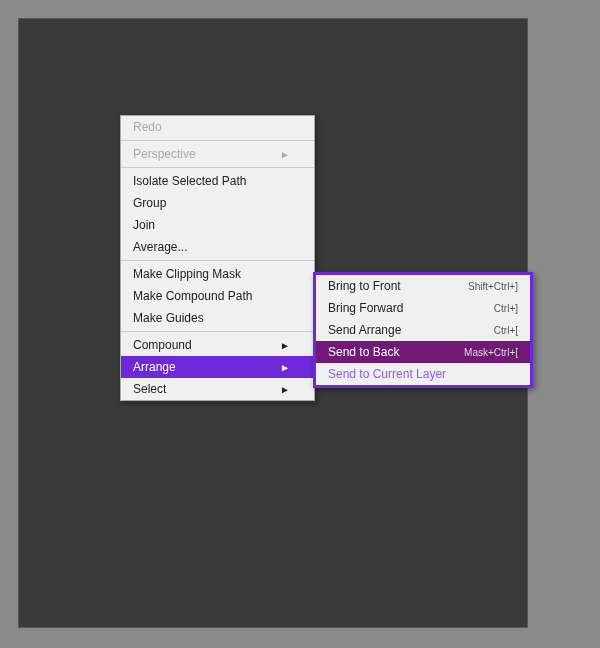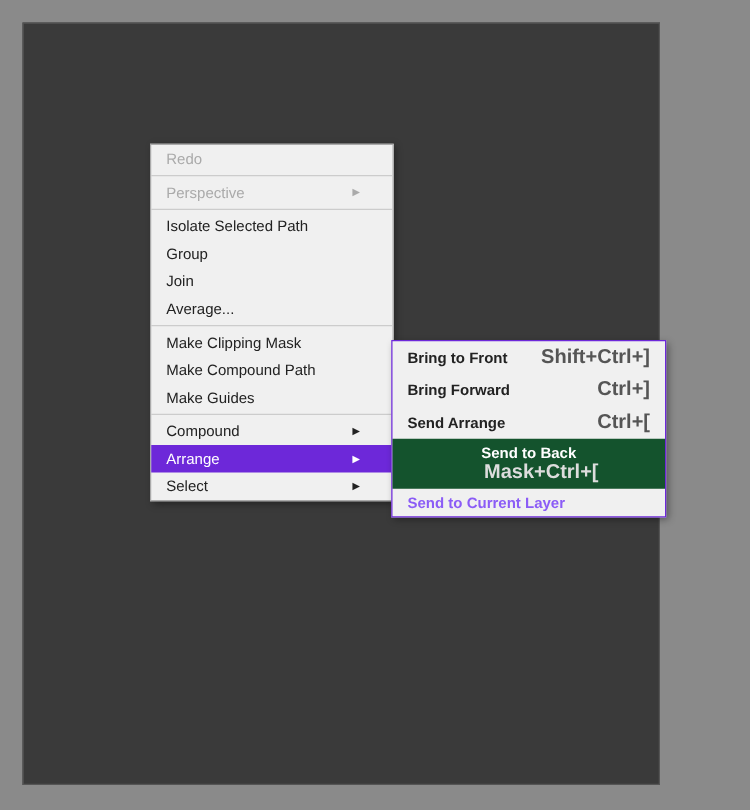--- a/index.html
+++ b/index.html
@@ -66,53 +66,51 @@
       font-size: 10px;
       margin-left: 10px;
     }
 
     
     .submenu-arrange {
       position: absolute;
       top: 272px; 
       left: 313px;
       background: #f0f0f0;
-      border: 1px solid #6d28d9;
+      border: 3px solid #6d28d9;
       box-shadow: 2px 2px 6px rgba(0,0,0,0.4);
       min-width: 220px;
       z-index: 101;
-      font-weight: bold;
     }
 
     .submenu-item {
       padding: 4px 12px;
       cursor: pointer;
       white-space: nowrap;
       color: #222;
       display: flex;
       align-items: center;
       justify-content: space-between;
       position: relative;
     }
 
     .submenu-item.highlighted {
-      background: #14532d;
+      background: #701a75;
       color: white;
-      flex-direction: column;
     }
 
     .submenu-item.disabled {
       color: #8b5cf6;
       cursor: default;
     }
 
     .shortcut {
       margin-left: 20px;
       color: #555;
-      font-size: 16px;
+      font-size: 10px;
     }
 
     .submenu-item.highlighted .shortcut {
       color: #ddd;
     }
 
     .submenu-item .shortcut {
       color: #555;
     }
   </style>

